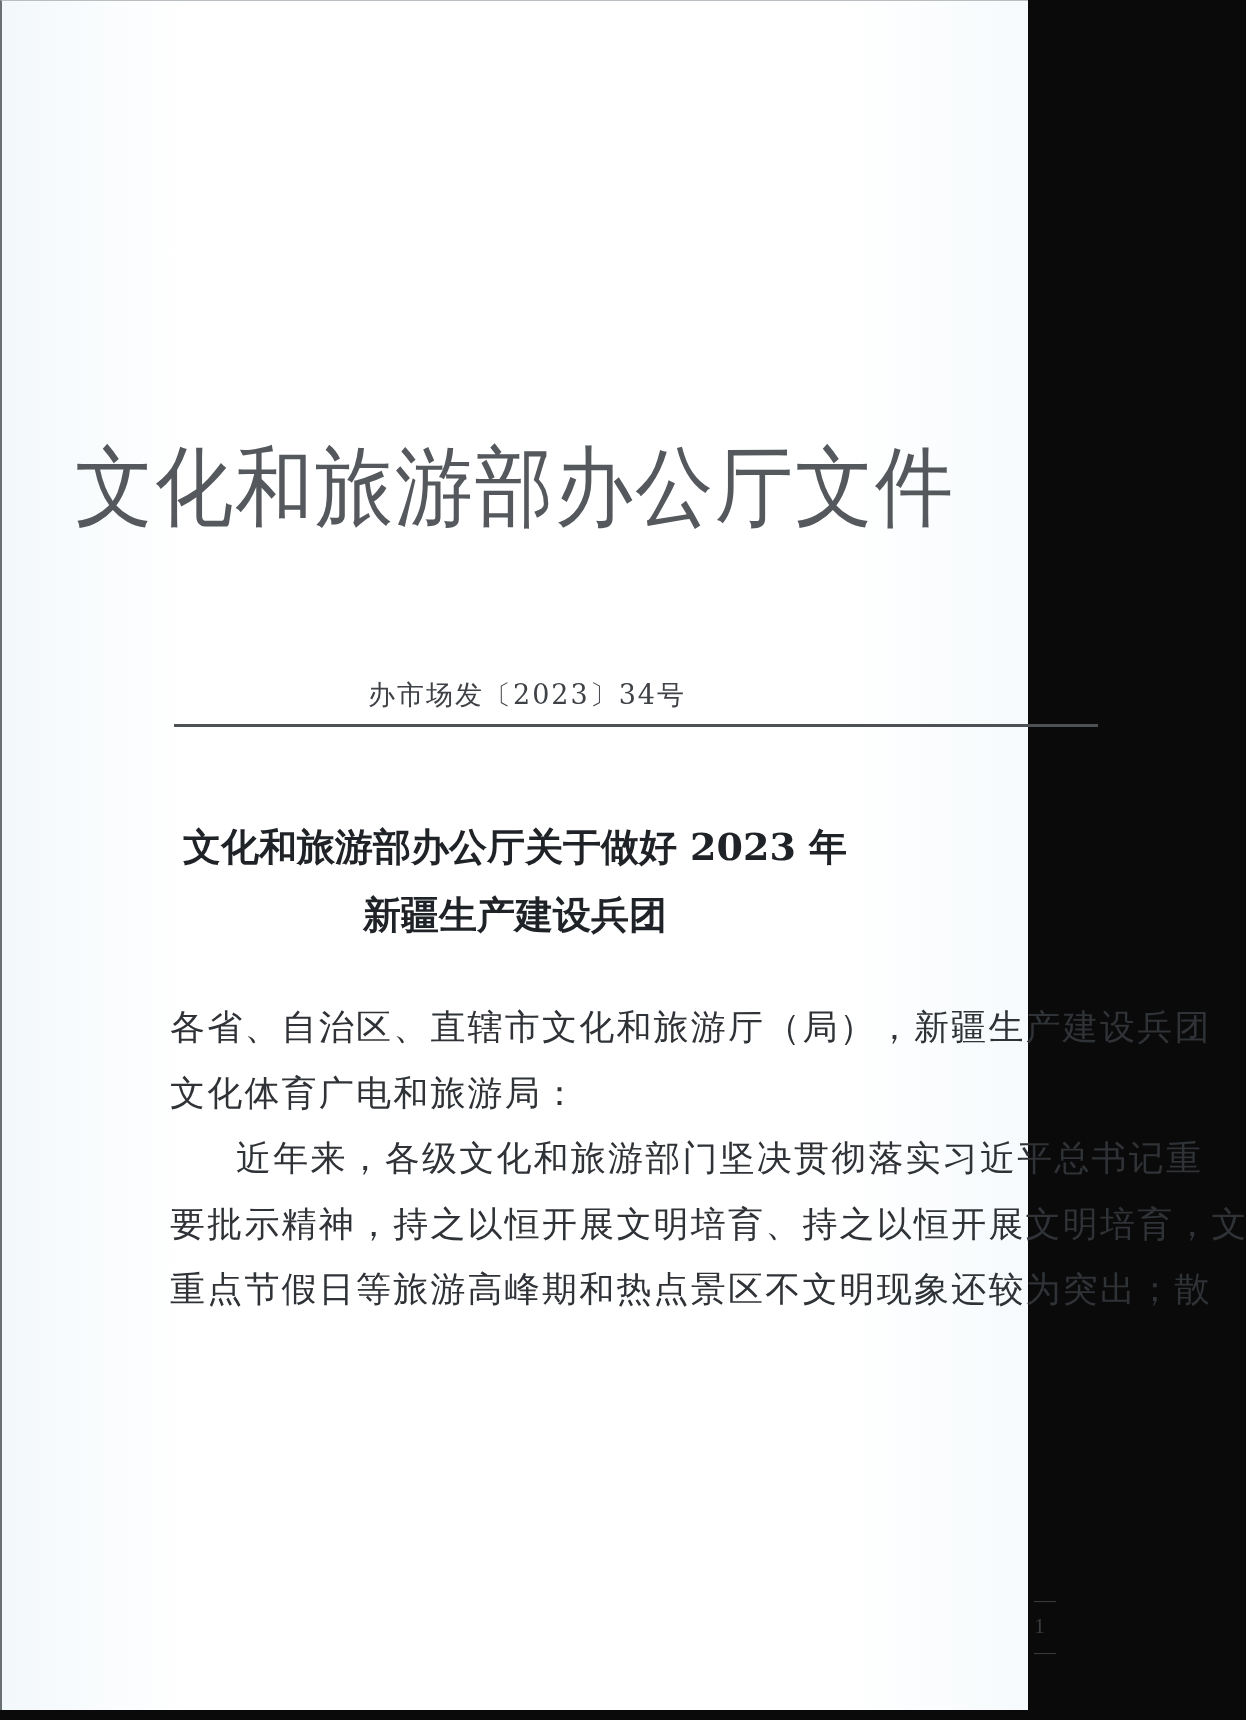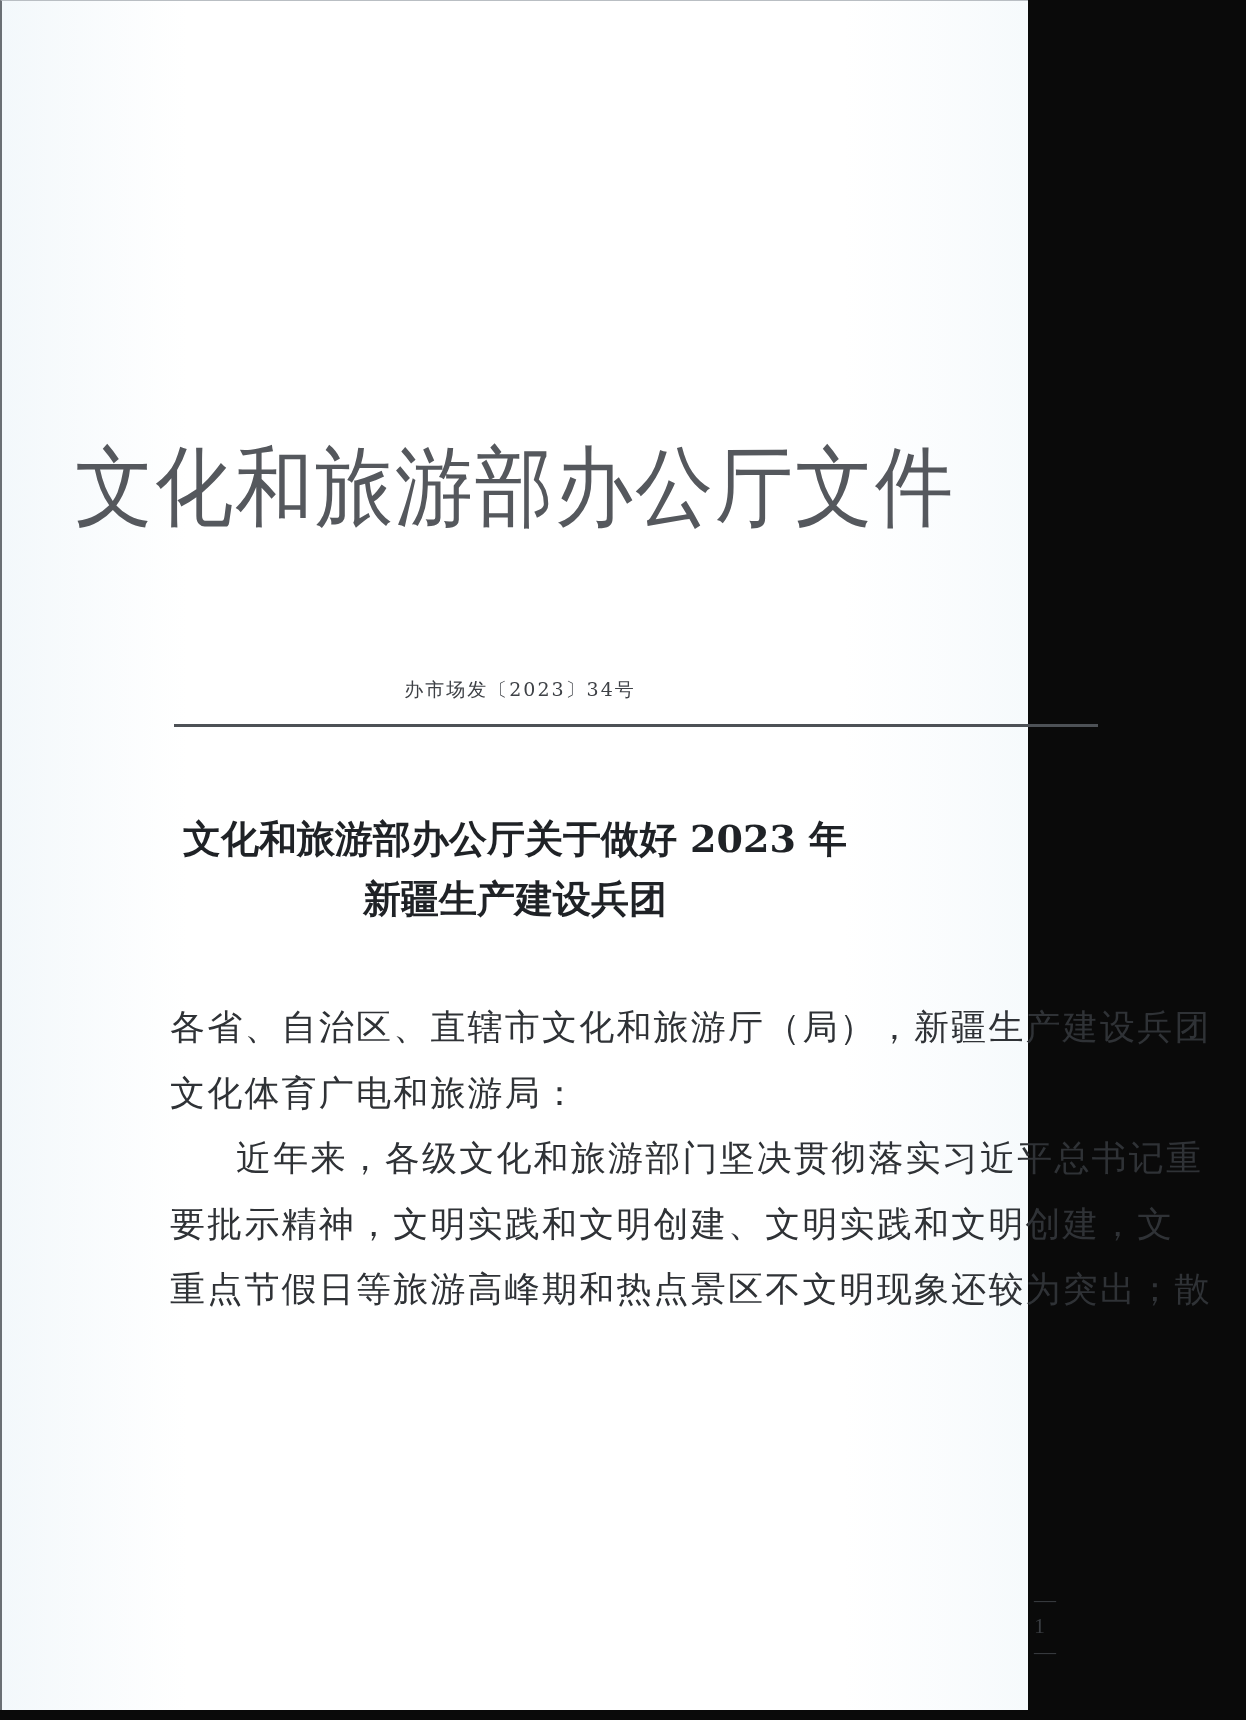--- a/index.html
+++ b/index.html
@@ -33,26 +33,26 @@
       font-family: "DejaVu Serif", "Liberation Serif", serif;
       font-size: 78px;
       letter-spacing: 2px;
       color: #55585d;
       font-weight: normal;
       transform: scaleY(1.12);
       white-space: nowrap;
     }
     .doc-number {
       position: absolute;
-      left: 5px;
+      left: 12px;
       width: 100%;
       top: 676px;
       text-align: center;
       font-family: "DejaVu Serif", "Liberation Serif", serif;
-      font-size: 19px;
+      font-size: 27px;
       letter-spacing: 2px;
       color: #3e4146;
     }
     .separator {
       position: absolute;
       left: 172px;
       top: 723px;
       width: 924px;
       height: 3px;
       background: #4d5156;
@@ -62,21 +62,21 @@
       left: 0;
       width: 100%;
       top: 808px;
       text-align: center;
       font-family: "DejaVu Serif", "Liberation Serif", serif;
       font-weight: bold;
       font-size: 38px;
       line-height: 60px;
       color: #1f2226;
     }
-    .notice-title div { white-space: nowrap; }
+    .notice-title div { white-space: nowrap; margin-top: 8px; }
     .body-text {
       position: absolute;
       left: 168px;
       top: 994px;
       width: 930px;
       font-family: "DejaVu Sans", "Liberation Sans", sans-serif;
       font-size: 35px;
       line-height: 65.5px;
       color: #2f3236;
       letter-spacing: 2.2px;
@@ -123,20 +123,20 @@
 
   <div class="notice-title">
     <div>文化和旅游部办公厅关于做好 2023 年</div>
     <div>新疆生产建设兵团</div>
   </div>
 
   <div class="body-text">
     <div class="body-line">各省、自治区、直辖市文化和旅游厅（局），新疆生产建设兵团</div>
     <div class="body-line short">文化体育广电和旅游局：</div>
     <div class="body-line indent">近年来，各级文化和旅游部门坚决贯彻落实习近平总书记重</div>
-    <div class="body-line">要批示精神，文明实践和文明创建、文明实践和文明创建，文</div>
+    <div class="body-line">要批示精神，持之以恒开展文明培育、持之以恒开展文明培育，文</div>
     <div class="body-line">重点节假日等旅游高峰期和热点景区不文明现象还较为突出；散</div>
   </div>
 
   <div class="page-number">—1—</div>
 </div>
 
 <div class="bottom-edge"></div>
 
 </body></html>

